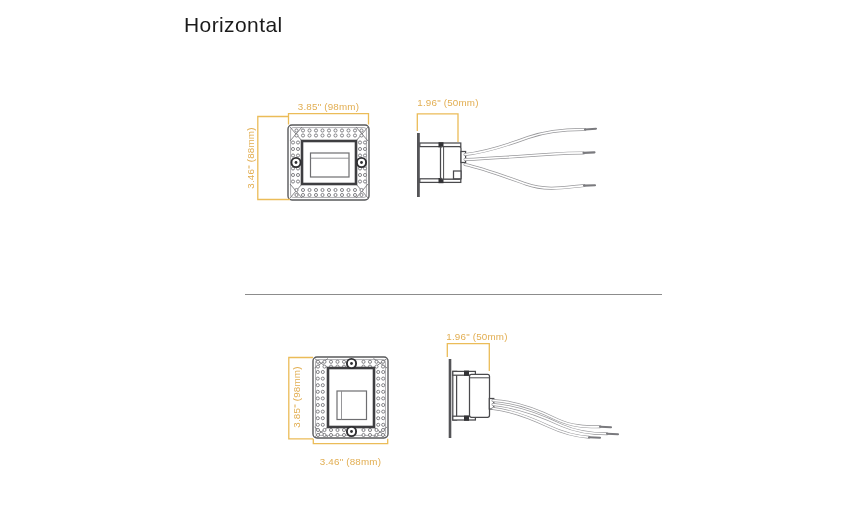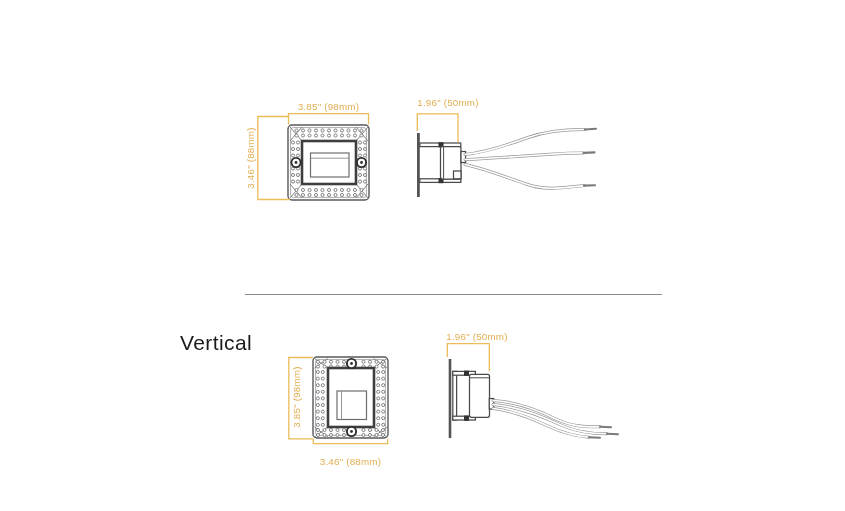--- a/index.html
+++ b/index.html
@@ -28,21 +28,21 @@
   .dimtext{font-family:"Liberation Sans",sans-serif;font-size:9.8px;letter-spacing:.2px;fill:#e2ae52;}
   .wire-o{fill:none;stroke:#98989b;stroke-width:3;stroke-linecap:round;}
   .wire-i{fill:none;stroke:#ffffff;stroke-width:1.6;stroke-linecap:round;}
   .tip{stroke:#7a7a7e;stroke-width:2.1;stroke-linecap:round;}
 </style>
 </head>
 <body>
 
 <div id="stage">
 
-  <div class="section-title" id="title-vertical">Vertical</div>
+  <div class="section-title" id="title-horizontal">Horizontal</div>
   <div class="divider"></div>
 
   <svg width="845" height="511" viewBox="0 0 845 511">
 
     <g>
       <rect class="plate" x="288" y="125" width="81" height="75" rx="4"></rect>
       <rect class="plate2" x="290.6" y="127.6" width="75.8" height="69.8" rx="2.5"></rect>
 
       <line class="diag" x1="290" y1="127" x2="302" y2="141"></line>
         <line class="diag" x1="302" y1="127" x2="290" y2="141"></line>

